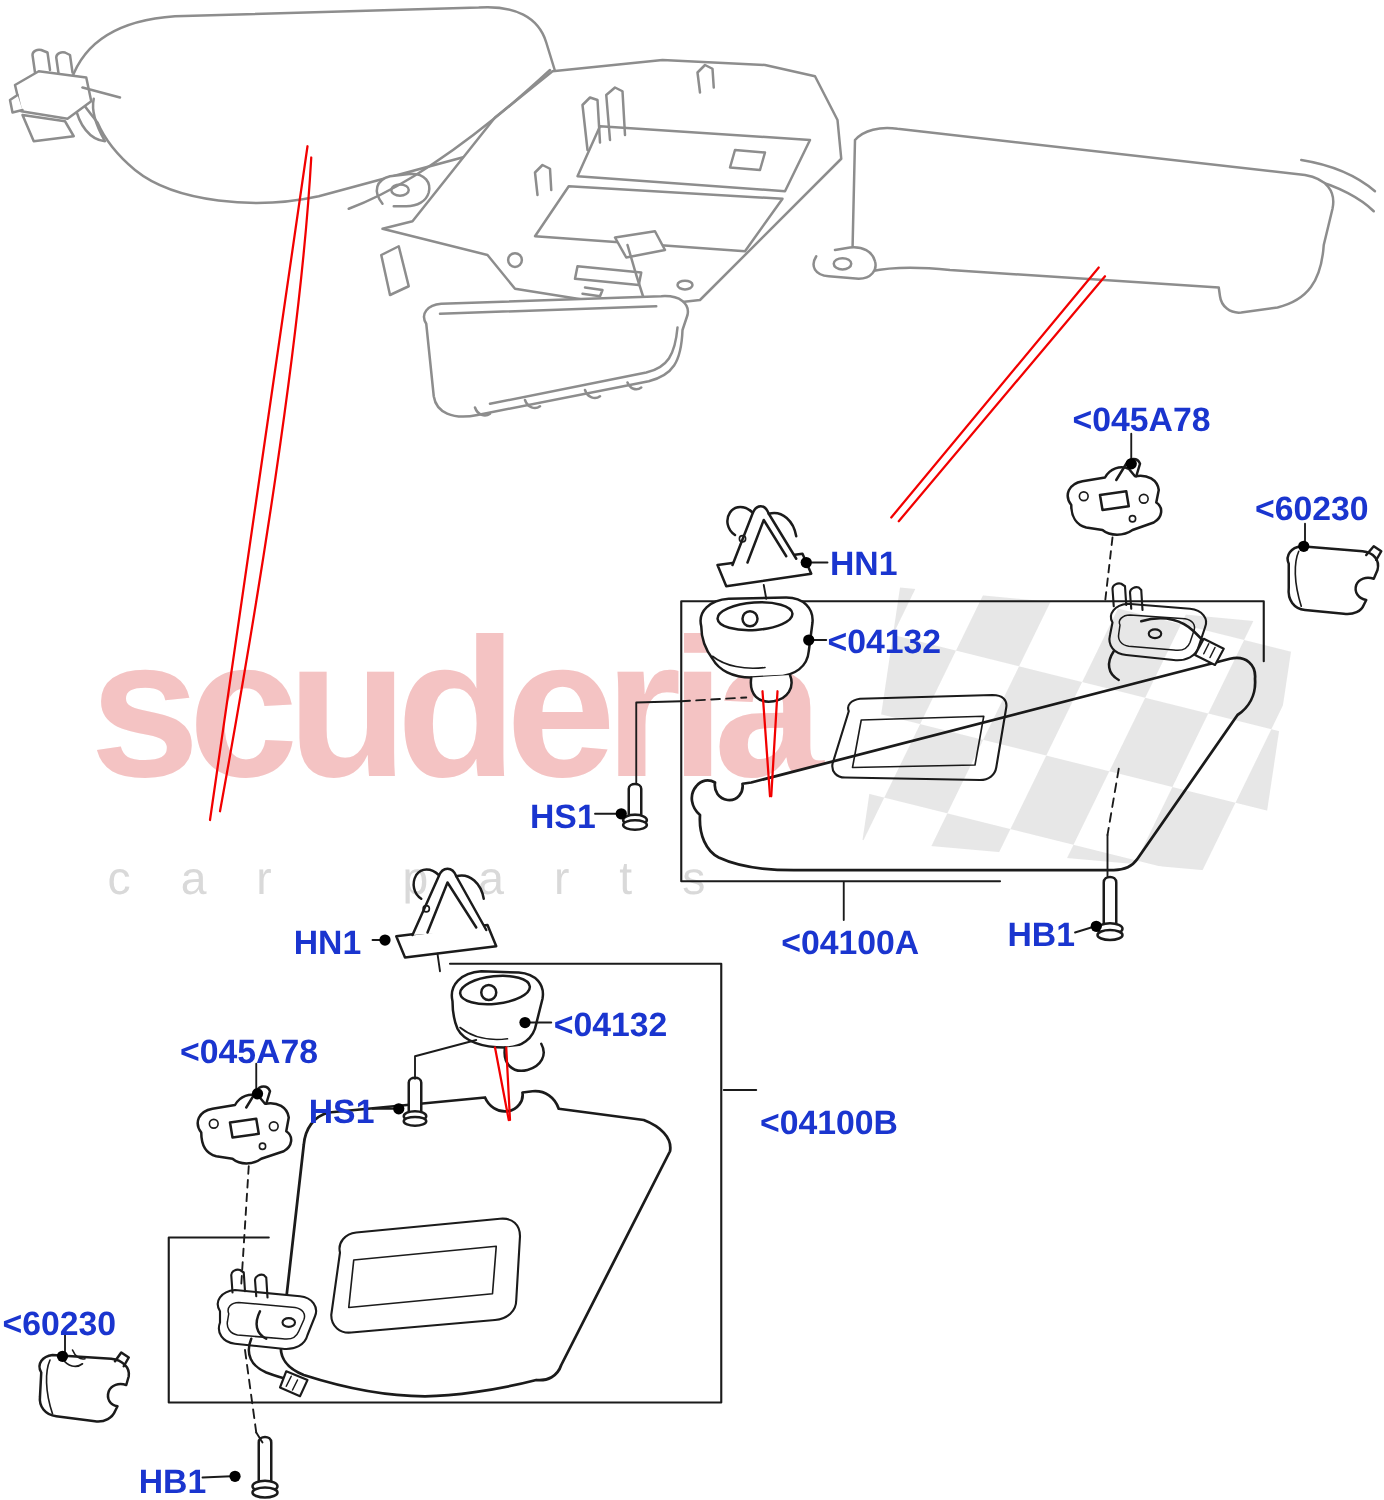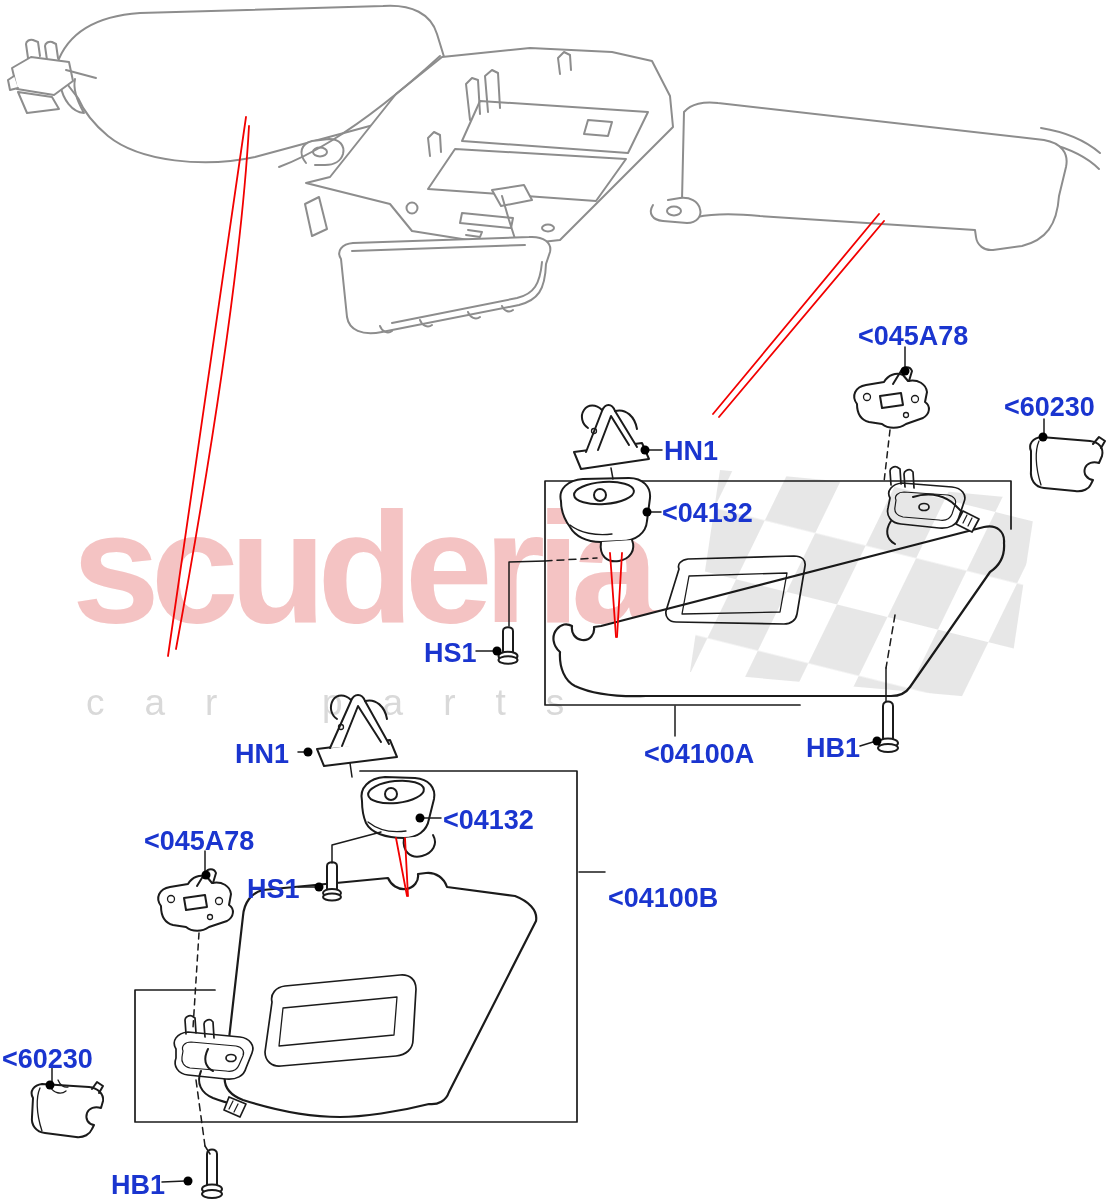--- a/index.html
+++ b/index.html
@@ -259,21 +259,21 @@
 
     <path d="M720,470 L1036,500 L1006,700 L690,672 Z" fill="url(#chk)" style="mix-blend-mode:multiply" opacity="0.95" stroke="none"></path>
   </svg>
 
   <div class="lbl-layer">
     <span class="plabel" style="left:858px;top:323px;">&lt;045A78</span>
     <span class="plabel" style="left:1004px;top:394px;">&lt;60230</span>
     <span class="plabel" style="left:664px;top:438px;">HN1</span>
     <span class="plabel" style="left:662px;top:500px;">&lt;04132</span>
     <span class="plabel" style="left:424px;top:640px;">HS1</span>
-    <span class="plabel" style="left:644px;top:741px;">&lt;04100A</span>
+    <span class="plabel" style="left:625px;top:741px;">&lt;04100A</span>
     <span class="plabel" style="left:806px;top:735px;">HB1</span>
     <span class="plabel" style="left:235px;top:741px;">HN1</span>
     <span class="plabel" style="left:443px;top:807px;">&lt;04132</span>
     <span class="plabel" style="left:144px;top:828px;">&lt;045A78</span>
     <span class="plabel" style="left:247px;top:876px;">HS1</span>
     <span class="plabel" style="left:608px;top:885px;">&lt;04100B</span>
     <span class="plabel" style="left:2px;top:1046px;">&lt;60230</span>
     <span class="plabel" style="left:111px;top:1172px;">HB1</span>
   </div>
 

